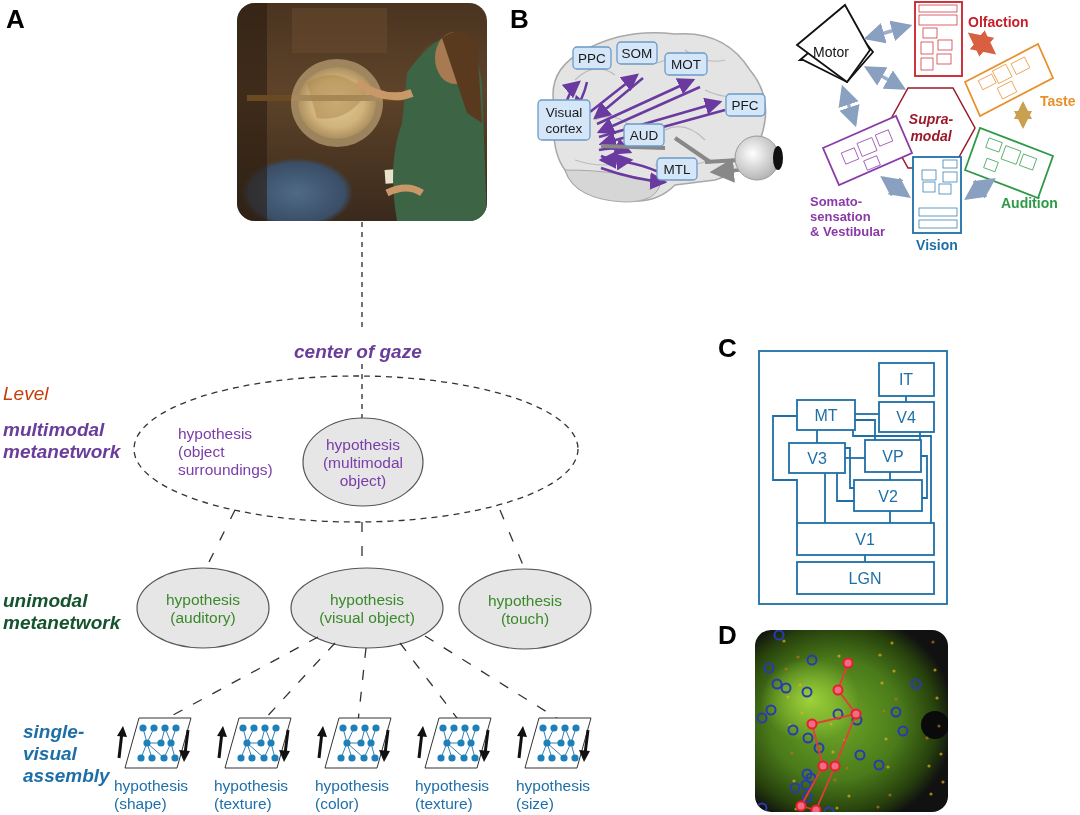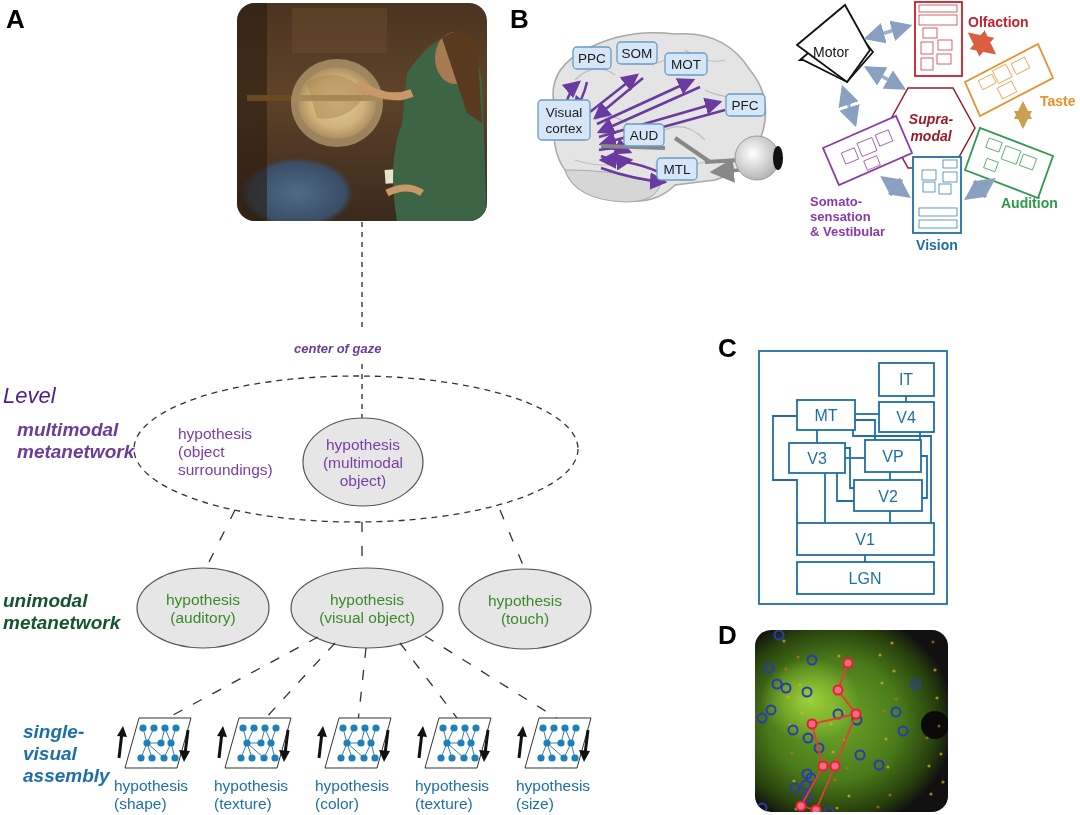--- a/index.html
+++ b/index.html
@@ -212,24 +212,24 @@
         <circle cx="564" cy="758" r="3.6" fill="#1e80b8"></circle>
         <circle cx="575" cy="758" r="3.6" fill="#1e80b8"></circle>
         <path d="M519,758 L522,732" stroke="#111" stroke-width="3"></path>
         <polygon points="517,736 523,726 527,737" fill="#111"></polygon>
         <path d="M588,730 L585,754" stroke="#111" stroke-width="3"></path>
         <polygon points="579,750 584,762 590,751" fill="#111"></polygon>
       </g>
     </g>
 </svg>
 
-<div class="abs" style="left:294px;top:341px;font-weight:bold;font-style:italic;font-size:13px;color:#6a3d9a;">center of gaze</div>
-
-<div class="abs" style="left:3px;top:383px;font-style:italic;font-size:22px;color:#4c1d95;">Level</div>
-<div class="lvl" style="left:17px;top:419px;color:#6a3d9a;">
+<div class="abs" style="left:294px;top:341px;font-weight:bold;font-style:italic;font-size:19px;color:#6a3d9a;">center of gaze</div>
+
+<div class="abs" style="left:3px;top:383px;font-style:italic;font-size:19px;color:#c2410c;">Level</div>
+<div class="lvl" style="left:3px;top:419px;color:#6a3d9a;">
   <div>multimodal</div>
   <div>metanetwork</div>
 </div>
 <div class="lvl" style="left:3px;top:590px;color:#14532d;">
   <div>unimodal</div>
   <div>metanetwork</div>
 </div>
 <div class="lvl" style="left:3px;top:721px;color:#1e6fa8;margin-left:20px;">
   <div>single-</div>
   <div>visual</div>

